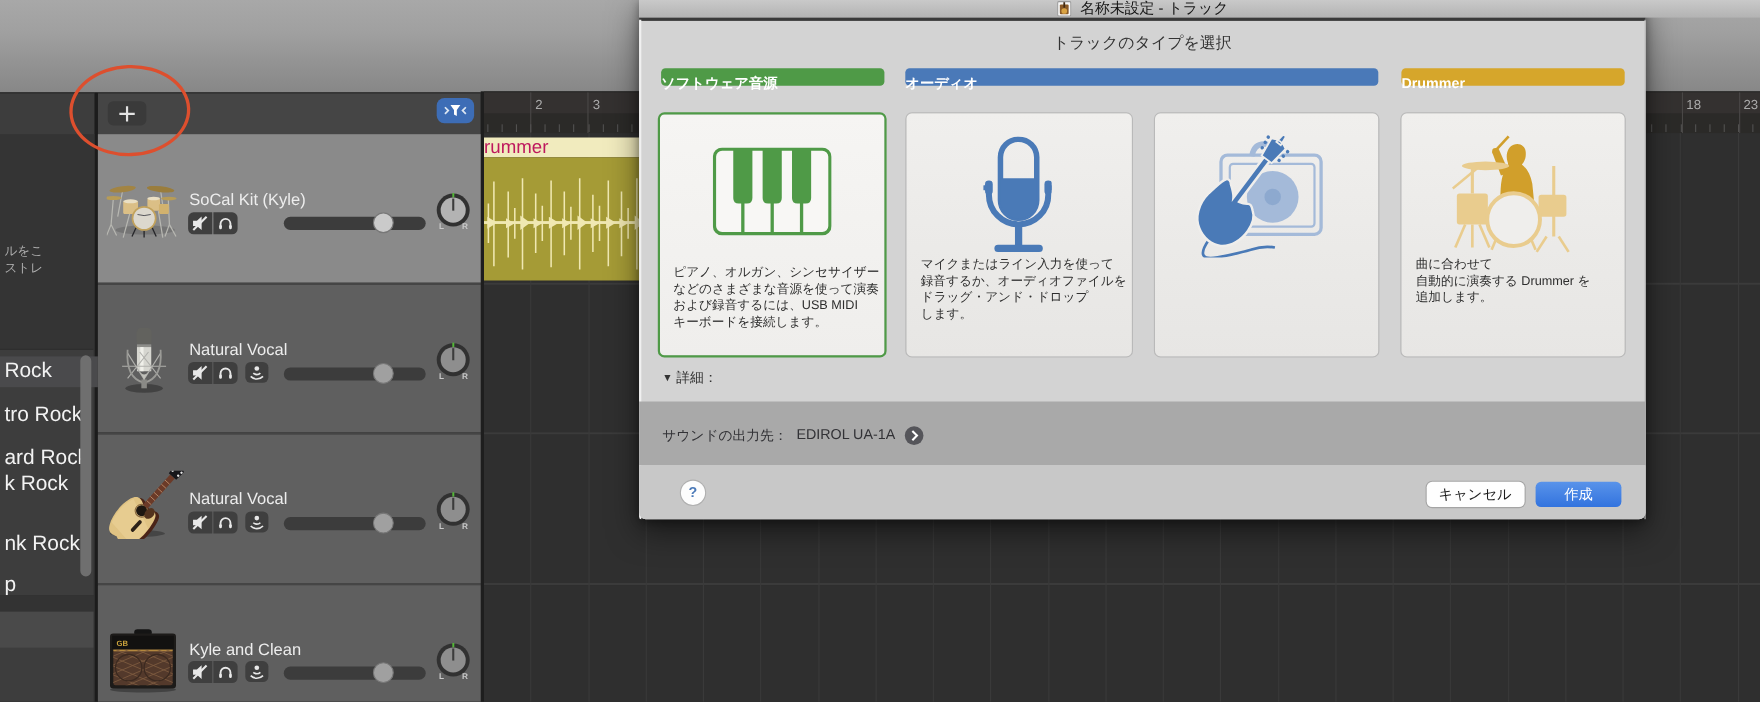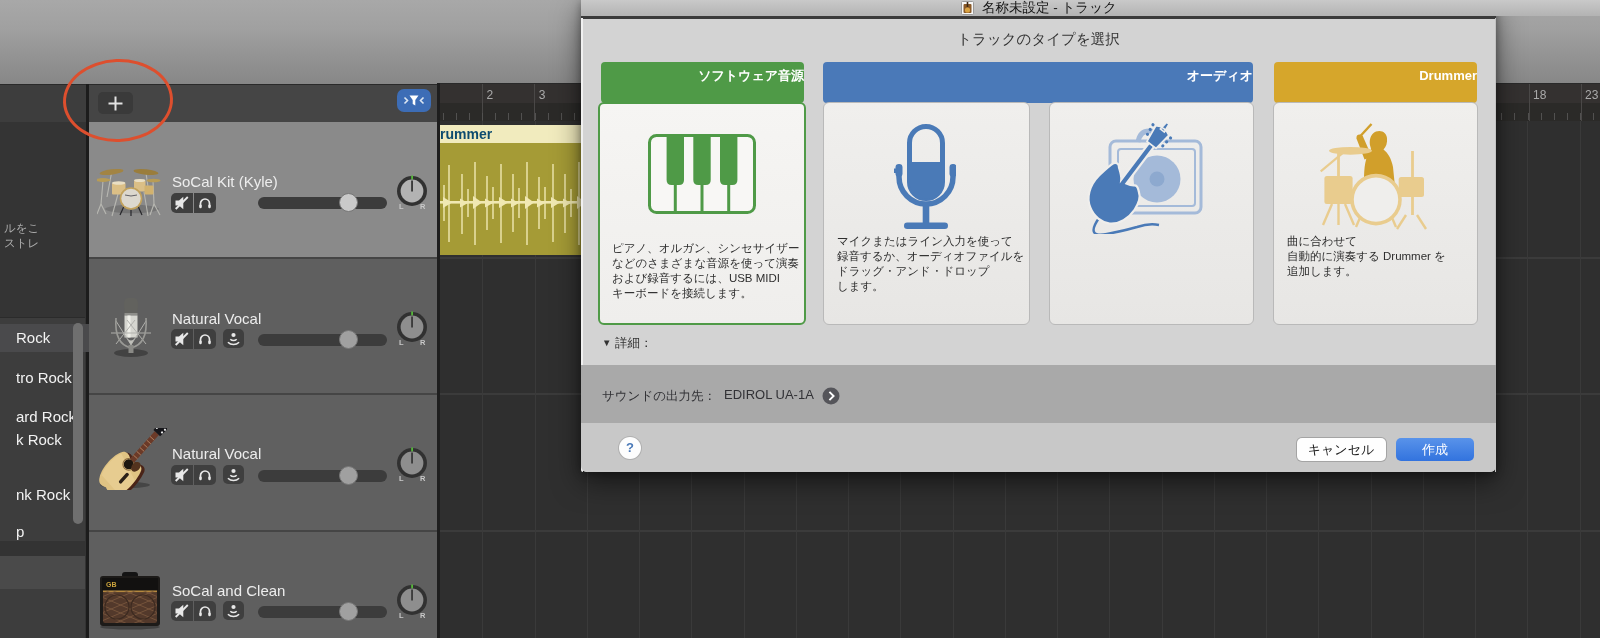--- a/index.html
+++ b/index.html
@@ -15,48 +15,48 @@
 #fltr{left:397px;top:89px;width:34px;height:23px;background:#3d6db6;border-radius:7px}
 #ruler{left:440px;top:83px;width:1160px;height:38.5px;background:#343130;border-top:1px solid #2a2a2a}
 #rulerlow{left:440px;top:103px;width:1160px;height:18.5px;background:#2b2a28;border-bottom:2px solid #1e1e1e}
 .barnum{color:#aaaaaa;font-size:12px;top:88px}
 .barline{top:84px;width:1px;height:37px;background:#4a4847}
 .tick{top:113px;width:1px;height:7px;background:#525150}
 #sidebar{left:0;top:122px;width:85.5px;height:516px;background:#343434}
 .sbtxt{color:#acacac;font-size:11.5px;left:4px}
 #listbox{left:0;top:317px;width:85px;height:223px;background:#3d3d3d;
  border-top:1px solid #2b2b2b;border-bottom:1px solid #2b2b2b}
-.lrow{left:0;width:85px;height:28px;color:#f2f2f2;font-size:15px;line-height:28px;padding-left:16px}
+.lrow{left:0;width:85px;height:28px;color:#f2f2f2;font-size:19px;line-height:28px;padding-left:4px}
 #sbar{left:73px;top:323px;width:10px;height:201px;background:#6f6f6f;border-radius:5px}
 #sb-bot1{left:0;top:541px;width:85px;height:15px;background:#333333}
 #sb-bot2{left:0;top:556px;width:85px;height:33px;background:#4a4a4a}
 #sb-bot3{left:0;top:589px;width:85px;height:49px;background:#3d3d3d}
 
 .trow{left:89px;width:348px}
 .tsep{left:89px;width:348px;height:2px;background:#454545}
 .ttitle{color:#ededed;font-size:15px;white-space:nowrap}
 .slider{width:129px;height:12px;background:#3c3c3c;border-radius:6px;position:absolute}
 .sknob{width:19px;height:19px;border-radius:50%;border:1px solid #777;position:absolute;box-sizing:border-box}
 
 .tlrow{left:440px;width:1160px;background:#2f2f2f}
 .tlsep{left:440px;width:1160px;height:2px;background:#3b3b3b}
 .gline{top:121px;width:1px;height:517px;background:#3a3a3a}
 #region{left:440px;top:125px;width:141px;height:131px}
-#reghdr{left:0;top:0;width:141px;height:18px;background:#f1ebbe;color:#0c4a6e;font-size:14px;line-height:18px;font-weight:700}
+#reghdr{left:0;top:0;width:141px;height:18px;background:#f1ebbe;color:#be185d;font-size:17px;line-height:18px;font-weight:400}
 #regbody{left:0;top:18px;width:141px;height:112px;background:#a59b36}
 #redellipse{left:63px;top:59px;width:110px;height:83px;border:3.5px solid #dd4f2e;border-radius:50%;box-sizing:border-box;transform:rotate(-2deg)}
 
 #dlg{left:581px;top:0;width:915px;height:472px;background:#d3d3d3;border-radius:0 0 6px 6px;
  box-shadow:0 10px 28px rgba(0,0,0,.5),0 2px 8px rgba(0,0,0,.35)}
 #titlebar{left:0;top:0;width:1074px;height:16px;background:linear-gradient(#c9c9c9,#b3b3b3);
  color:#141414;font-size:13.5px;text-align:left;padding-left:401px;line-height:15px;box-sizing:border-box}
 #darkline{left:0;top:16px;width:915px;height:2.5px;background:#3a3a3a}
 #dtitle{left:0;top:30px;width:915px;text-align:center;color:#333;font-size:14.5px}
-.tab{top:62px;height:41px;border-radius:4px;color:#fff;font-size:13px;font-weight:700;
- text-align:right;line-height:28px}
+.tab{top:62px;height:16px;border-radius:4px;color:#fff;font-size:13px;font-weight:700;
+ text-align:left;line-height:28px}
 #tab-g{left:20px;width:203px;background:#4f9a47}
 #tab-b{left:242px;width:430px;background:#4a79b8}
 #tab-y{left:693px;width:203px;background:#d6a62b}
 .card{top:102px;height:223px;border-radius:6px;background:linear-gradient(#f0efed,#e7e6e4);
  border:1px solid #b9b9b9;box-sizing:border-box}
 #card1{left:17px;width:208px;border:2px solid #4f9a47;background:linear-gradient(#f6f5f3,#efeeec)}
 #card2{left:242px;width:207px}
 #card3{left:468px;width:205px}
 #card4{left:692px;width:205px}
 .ctext{top:233.5px;color:#2e2e2e;font-size:11.5px;line-height:15.2px;white-space:nowrap}
@@ -295,21 +295,21 @@
           <line x1="68" y1="41" x2="2" y2="69"></line>
           <line x1="68" y1="17" x2="2" y2="45"></line>
           <line x1="68" y1="9" x2="2" y2="37"></line>
           <line x1="68" y1="1" x2="2" y2="29"></line>
         </g>
         <g clip-path="url(#gcl)" fill="none" stroke="#3c2a20" stroke-width="1.2">
           <circle cx="22" cy="37" r="12"></circle>
           <circle cx="48" cy="37" r="12"></circle>
         </g>
       </svg></div>
-    <div class="abs ttitle" style="left:172px;top:581.5px">SoCal and Clean</div>
+    <div class="abs ttitle" style="left:172px;top:581.5px">Kyle and Clean</div>
     <div class="abs" style="left:171px;top:601px;width:22px;height:20px;background:#3f3f3f;border-radius:5px 0 0 5px"><svg width="22" height="20">
         <path d="M4.5 7.6 L8 7.6 L12.3 3.8 L12.3 16.2 L8 12.4 L4.5 12.4 Z" fill="#e8e8e8"></path>
         <line x1="4.7" y1="16" x2="16.8" y2="4" stroke="#e8e8e8" stroke-width="1.9"></line>
       </svg></div>
     <div class="abs" style="left:193.5px;top:601px;width:22px;height:20px;background:#3f3f3f;border-radius:0 5px 5px 0"><svg width="22" height="20">
         <path d="M6.5 14 V10.5 A4.5 4.5 0 0 1 15.5 10.5 V14" fill="none" stroke="#e8e8e8" stroke-width="1.7"></path>
         <rect x="5.3" y="11.5" width="2.4" height="3.8" rx="1.1" fill="#e8e8e8"></rect>
         <rect x="14.3" y="11.5" width="2.4" height="3.8" rx="1.1" fill="#e8e8e8"></rect>
       </svg></div>
     <div class="abs" style="left:222.5px;top:601px;width:21px;height:19px;background:#3f3f3f;border-radius:5px"><svg width="21" height="20">

